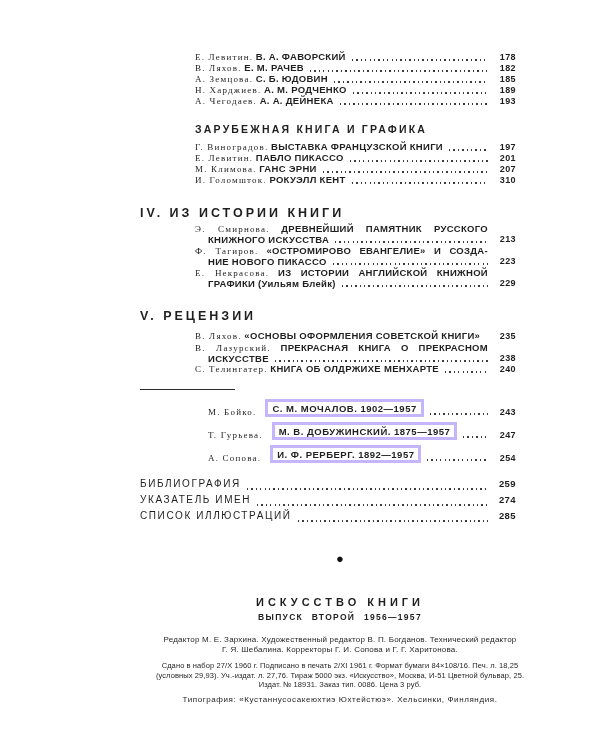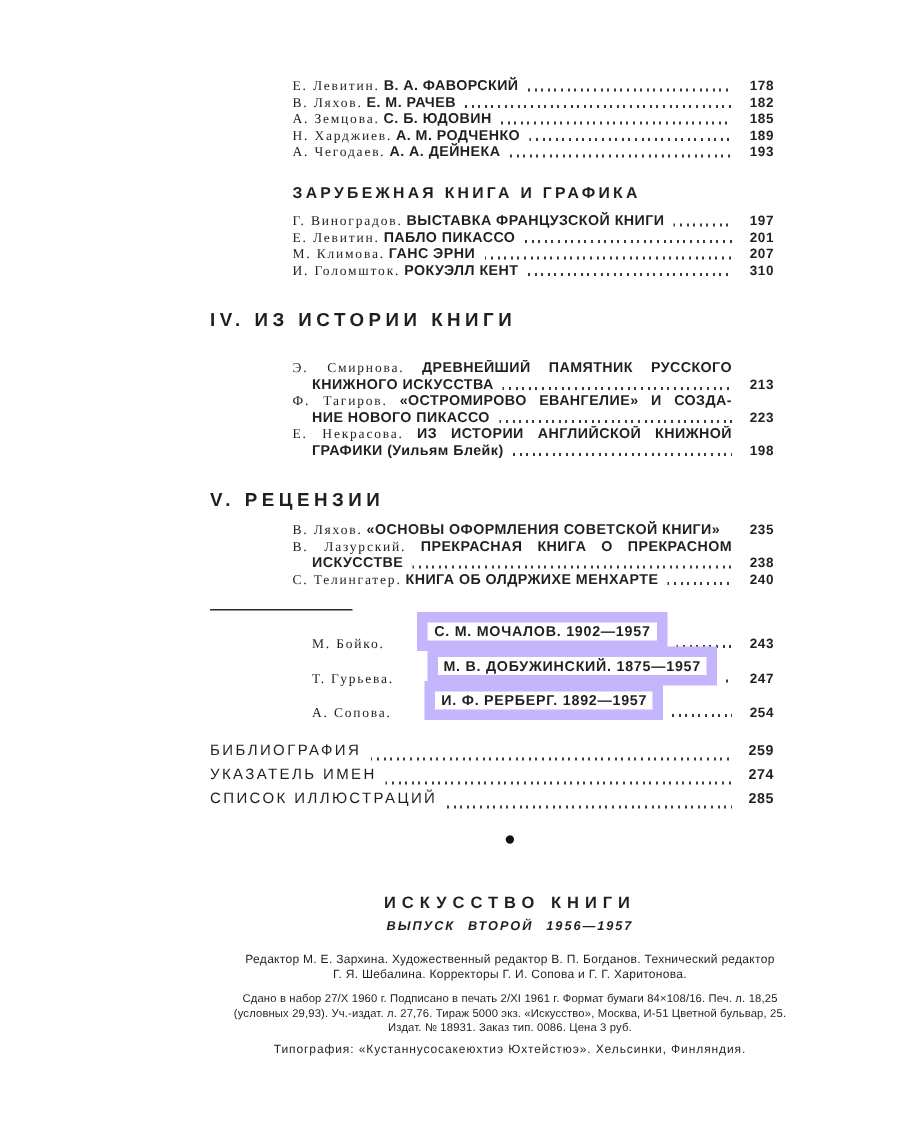--- a/index.html
+++ b/index.html
@@ -22,38 +22,38 @@
   
   .e2 .l1{height:11px;line-height:11px;font-size:9.5px;white-space:nowrap;overflow:hidden;
     text-align:justify;text-align-last:justify;margin-right:28px;}
   .e2 .l2{display:flex;align-items:flex-end;height:11px;line-height:11px;font-size:9.5px;margin-left:13px;}
 
   .blk{margin-left:55px;}
   .subhead{margin:17px 0 7px 55px;height:11px;line-height:11px;
     font-size:10.5px;font-weight:700;letter-spacing:2.2px;white-space:nowrap;}
   .roman{margin-top:21px;height:13px;line-height:13px;
     font-size:12.5px;font-weight:700;letter-spacing:3px;white-space:nowrap;}
-  #blk3{margin-top:20px;}
+  #blk3{margin-top:3px;}
   #blk4{margin-top:8px;}
   .rule{margin-top:14px;width:95px;border-top:1.5px solid #2b2b2b;}
 
   #mem{margin:13px 0 0 68px;}
   .mem{display:flex;align-items:flex-end;height:14px;margin-bottom:9px;font-size:9.5px;}
-  .memtitle{font-weight:700;letter-spacing:0.5px;border:7px solid #c4b5fd;
-    padding:1px 4px 0 4px;margin-left:22px;white-space:nowrap;}
+  .memtitle{font-weight:700;letter-spacing:0.5px;border:3px solid #c4b5fd;
+    padding:1px 4px 0 4px;margin-left:9px;white-space:nowrap;}
 
   #back{margin-top:13px;}
   .back{display:flex;align-items:flex-end;height:16px;line-height:16px;font-size:10px;}
   .backtitle{font-weight:400;letter-spacing:1.6px;white-space:nowrap;}
   .back .pg{font-size:9.5px;}
 
   .colophon{position:absolute;left:152px;top:552px;width:376px;text-align:center;}
   .bullet{font-size:13px;line-height:13px;color:#111;}
   .c-title{margin-top:31px;font-size:11px;font-weight:700;letter-spacing:4px;white-space:nowrap;}
-  .c-sub{margin-top:4px;font-size:8.5px;font-weight:700;letter-spacing:1.3px;word-spacing:5px;white-space:nowrap;font-style:italic;}
+  .c-sub{margin-top:4px;font-size:8.5px;font-weight:700;letter-spacing:1.3px;word-spacing:5px;white-space:nowrap;}
   .c-editors{margin-top:13px;font-size:8px;line-height:9.5px;width:360px;margin-left:auto;margin-right:auto;
     text-align:center;letter-spacing:0.2px;}
   .c-imprint{margin-top:7px;font-size:7.5px;line-height:9.5px;width:376px;text-align:center;letter-spacing:0.1px;}
   .c-printer{margin-top:5px;font-size:8px;letter-spacing:0.6px;white-space:nowrap;}
 </style>
 </head>
 <body>
 
 <div class="content">
 
@@ -127,21 +127,21 @@
           <span class="ti">НИЕ НОВОГО ПИКАССО</span>
         <span class="dots"></span>
         <span class="pg">223</span>
         </div>
     </div>
     <div class="e2">
       <div class="l1"><span class="au">Е. Некрасова.</span> <span class="ti">ИЗ ИСТОРИИ АНГЛИЙСКОЙ КНИЖНОЙ</span></div>
       <div class="l2">
           <span class="ti">ГРАФИКИ (Уильям Блейк)</span>
         <span class="dots"></span>
-        <span class="pg">198</span>
+        <span class="pg">229</span>
         </div>
     </div>
   </div>
 
   <div class="roman">V. РЕЦЕНЗИИ</div>
 
   <div class="blk" id="blk4">
     <div class="e">
       <span class="et"><span class="au">В. Ляхов.</span> <span class="ti">«ОСНОВЫ ОФОРМЛЕНИЯ СОВЕТСКОЙ КНИГИ»</span></span>
       <span class="sp"></span>

